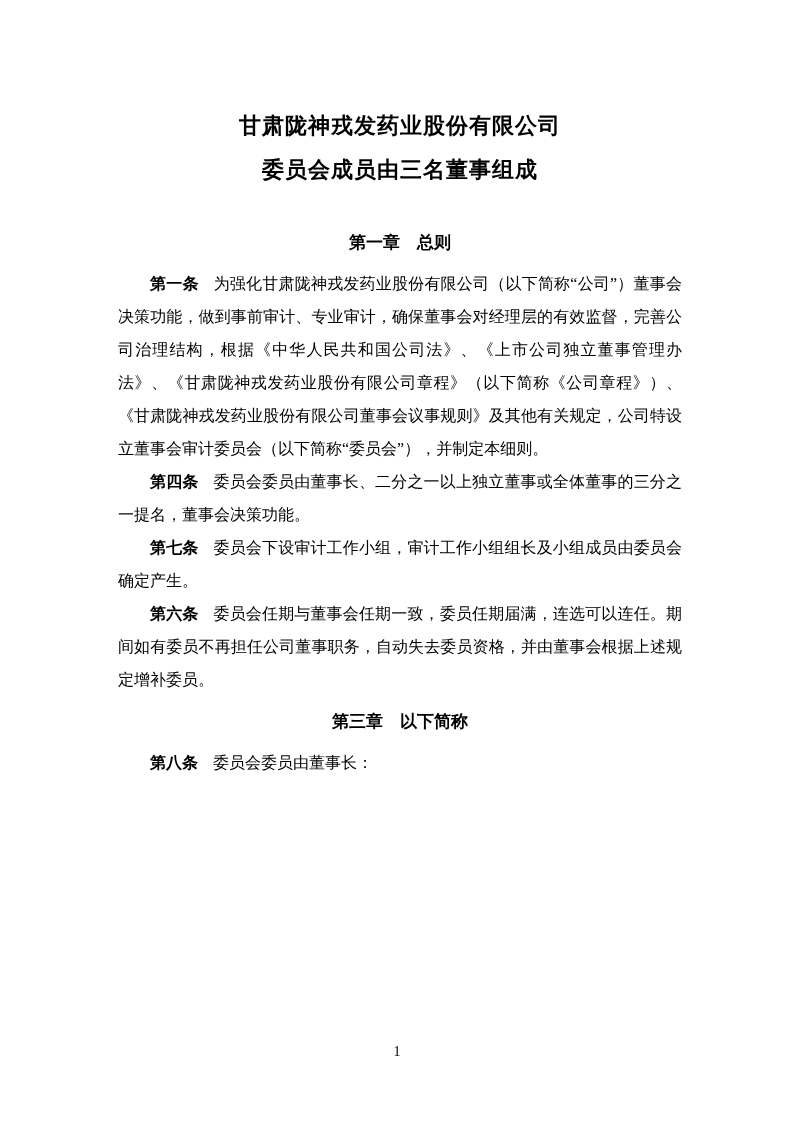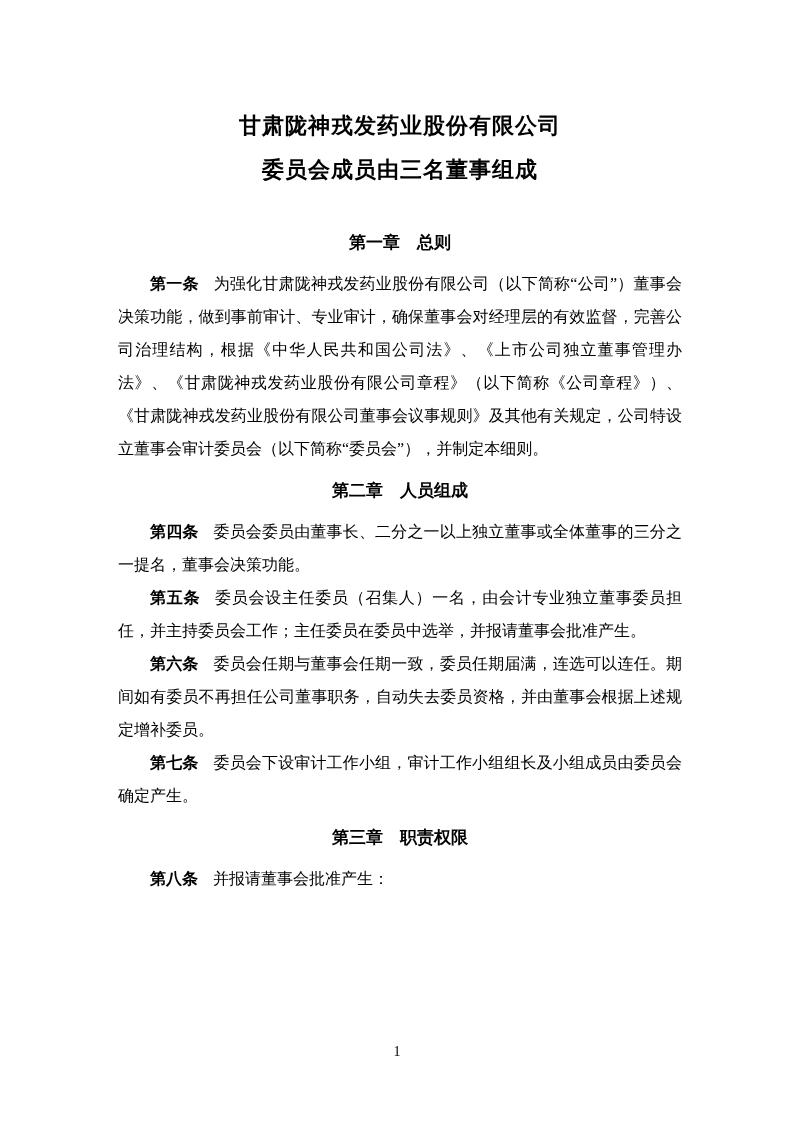--- a/index.html
+++ b/index.html
@@ -66,40 +66,36 @@
   <h1 class="doc-title">甘肃陇神戎发药业股份有限公司</h1>
   <h1 class="doc-title">委员会成员由三名董事组成</h1>
 
   <h2 class="chapter-heading first">第一章　总则</h2>
 
   <p class="article">
     <span class="article-label">第一条</span><span>为强化甘肃陇神戎发药业股份有限公司（以下简称“公司”）董事会决策功能，做到事前审计、专业审计，确保董事会对经理层的有效监督，完善公司治理结构，根据《中华人民共和国公司法》、《上市公司独立董事管理办法》、《甘肃陇神戎发药业股份有限公司章程》（以下简称《公司章程》）、《甘肃陇神戎发药业股份有限公司董事会议事规则》及其他有关规定，公司特设立董事会审计委员会（以下简称“委员会”），并制定本细则。</span>
   </p>
 
 
-  <h2 class="chapter-heading">第二章　人员组成</h2>
 
 
   <p class="article">
     <span class="article-label">第四条</span><span>委员会委员由董事长、二分之一以上独立董事或全体董事的三分之一提名，董事会决策功能。</span>
   </p>
 
+
   <p class="article">
-    <span class="article-label">第五条</span><span>委员会设主任委员（召集人）一名，由会计专业独立董事委员担任，并主持委员会工作；主任委员在委员中选举，并报请董事会批准产生。</span>
+    <span class="article-label">第七条</span><span>委员会下设审计工作小组，审计工作小组组长及小组成员由委员会确定产生。</span>
   </p>
 
   <p class="article">
     <span class="article-label">第六条</span><span>委员会任期与董事会任期一致，委员任期届满，连选可以连任。期间如有委员不再担任公司董事职务，自动失去委员资格，并由董事会根据上述规定增补委员。</span>
   </p>
 
-  <p class="article">
-    <span class="article-label">第七条</span><span>委员会下设审计工作小组，审计工作小组组长及小组成员由委员会确定产生。</span>
-  </p>
-
-  <h2 class="chapter-heading">第三章　职责权限</h2>
+  <h2 class="chapter-heading">第三章　以下简称</h2>
 
   <p class="article">
-    <span class="article-label">第八条</span><span>并报请董事会批准产生：</span>
+    <span class="article-label">第八条</span><span>委员会委员由董事长：</span>
   </p>
 
   <div class="page-footer">1</div>
 
 </div>
 
 </body></html>

